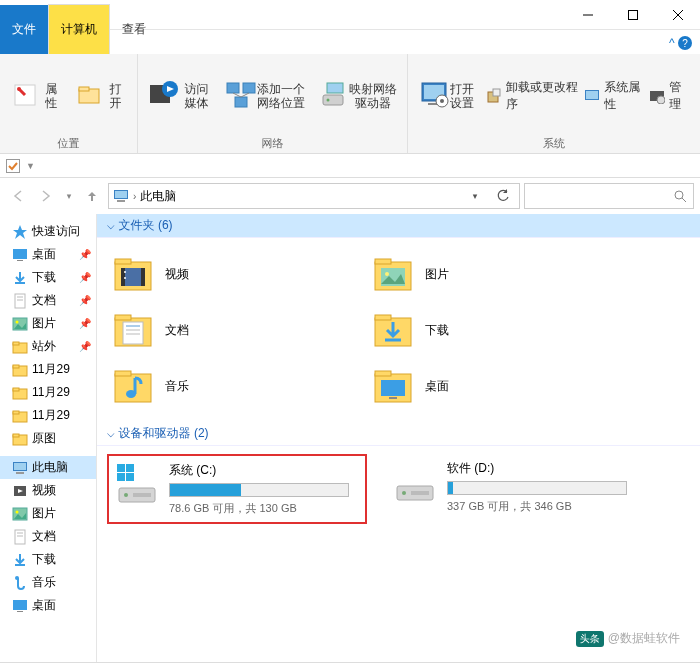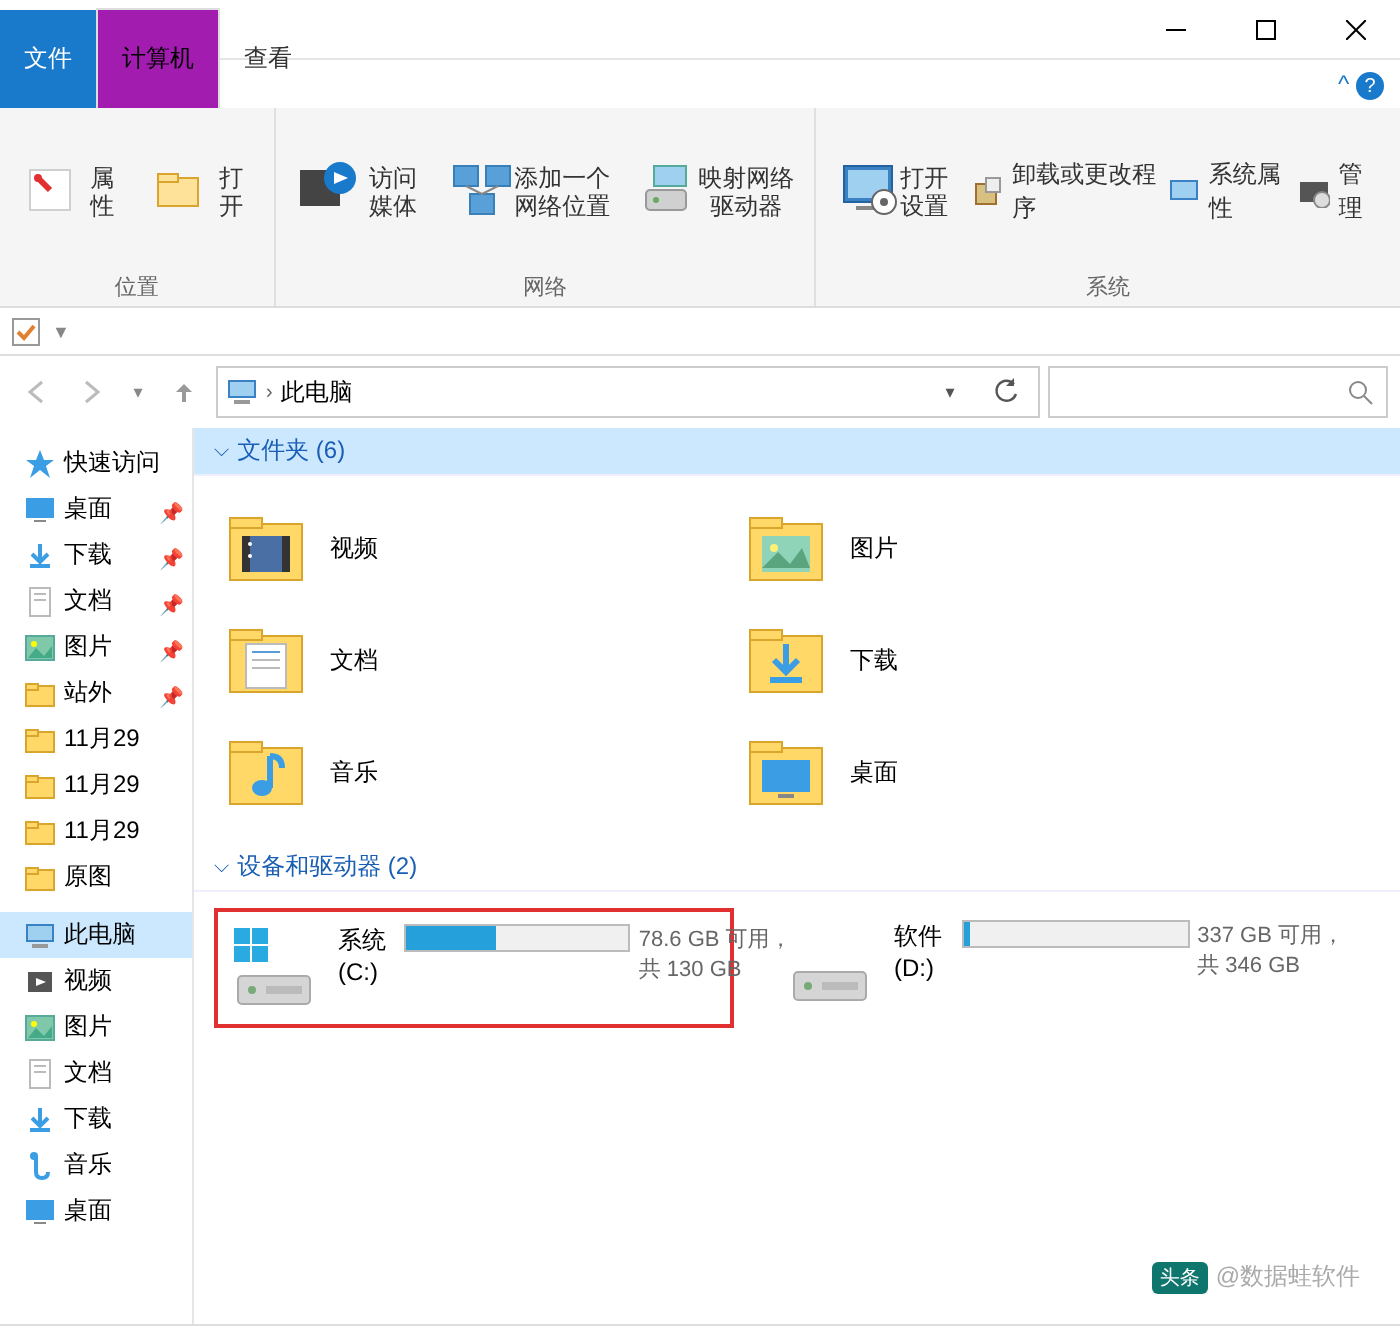--- a/index.html
+++ b/index.html
@@ -9,21 +9,21 @@
 .titlebar { height: 30px; display: flex; align-items: center; border-bottom: 1px solid #e5e5e5; }
 .titlebar .icon { width: 16px; height: 16px; margin: 0 6px; display: flex; align-items: center; justify-content: center; }
 .titlebar .title { flex: 1; font-size: 12px; color: #000; padding-left: 2px; }
 .winbtns { display: flex; }
 .winbtn { width: 45px; height: 30px; display: flex; align-items: center; justify-content: center; color: #000; }
 
 
 .tabbar { height: 24px; display: flex; align-items: flex-end; background: #fff; position: relative; }
 .tab { padding: 16px 12px; font-size: 12px; cursor: pointer; }
 .tab.file { background: #1979ca; color: #fff; }
-.tab.active { background: #a21caf; border: 1px solid #ddd; border-bottom: none; }
+.tab.active { background: #fde047; border: 1px solid #ddd; border-bottom: none; }
 .tab.normal { color: #333; }
 .tabbar .helpicon { margin-left: auto; padding: 4px 8px; color: #1979ca; }
 
 
 .ribbon { height: 100px; background: #f5f5f5; border-bottom: 1px solid #ddd; display: flex; }
 .rgroup { border-right: 1px solid #e0e0e0; display: flex; flex-direction: column; justify-content: space-between; padding: 4px 6px 2px; }
 .rgroup .label { text-align: center; font-size: 11px; color: #666; padding-top: 2px; }
 .rbuttons { display: flex; gap: 4px; flex: 1; }
 .rbtn { display: flex; flex-direction: row; align-items: center; padding: 2px 4px; font-size: 11px; color: #333; text-align: center; line-height: 1.2; }
 .rbtn .ricon { width: 32px; height: 32px; display: flex; align-items: center; justify-content: center; margin-bottom: 2px; }
@@ -40,39 +40,39 @@
 .addrbar { flex: 1; height: 26px; border: 1px solid #ccc; display: flex; align-items: center; padding: 0 4px; gap: 4px; }
 .addrbar .crumb { font-size: 12px; color: #000; }
 .addrbar .sep { color: #666; font-size: 10px; }
 .addrbar .spacer { flex: 1; }
 .addrbtn { width: 24px; height: 24px; display: flex; align-items: center; justify-content: center; color: #555; }
 .searchbox { width: 170px; height: 26px; border: 1px solid #ccc; display: flex; align-items: center; justify-content: flex-end; padding: 0 6px; color: #888; }
 
 
 .mainarea { display: flex; height: 448px; }
 .sidebar { width: 97px; border-right: 1px solid #e5e5e5; overflow: hidden; padding-top: 6px; }
-.sbitem { display: flex; align-items: flex-end; gap: 4px; padding: 3px 4px 3px 12px; font-size: 12px; color: #000; white-space: nowrap; }
+.sbitem { display: flex; align-items: center; gap: 4px; padding: 3px 4px 3px 12px; font-size: 12px; color: #000; white-space: nowrap; }
 .sbitem.hl { background: #cce8ff; }
 .sbitem .sbicon { width: 16px; height: 16px; flex-shrink: 0; }
 .sbitem .pin { color: #888; font-size: 10px; margin-left: auto; }
 
 .content { flex: 1; overflow: auto; padding: 0; }
 .grouphdr { height: 24px; display: flex; align-items: center; padding: 0 10px; font-size: 12px; color: #1a5fb4; background: #fff; border-bottom: 1px solid #eef; }
 .grouphdr.sel { background: #cce8ff; }
 .grouphdr .chev { margin-right: 4px; font-size: 10px; }
 .foldergrid { display: flex; flex-wrap: wrap; padding: 8px 10px; gap: 0; }
 .folderitem { width: 260px; height: 56px; display: flex; align-items: center; gap: 10px; padding: 4px; }
 .folderitem .ficon { width: 44px; height: 44px; }
 .folderitem .fname { font-size: 12px; color: #000; }
 
 .drivegrid { display: flex; gap: 20px; padding: 8px 10px; }
 .driveitem { width: 260px; display: flex; gap: 10px; padding: 6px; }
 .driveitem.redbox { border: 2px solid #e03030; }
 .driveicon { width: 44px; height: 44px; flex-shrink: 0; }
-.driveinfo { flex: 1; display: flex; flex-direction: row; gap: 4px; }
+.driveinfo { flex: 1; display: flex; flex-direction: column; gap: 4px; }
 .drivename { font-size: 12px; }
 .drivebar { width: 180px; height: 14px; border: 1px solid #bbb; background: #f0f0f0; position: relative; }
 .drivebar .fill { height: 100%; background: #26a0da; }
 .drivetext { font-size: 11px; color: #666; }
 
 
 .statusbar { height: 24px; border-top: 1px solid #ddd; display: flex; align-items: center; padding: 0 8px; font-size: 12px; color: #333; }
 .statusbar .spacer { flex: 1; }
 .watermark { position: absolute; bottom: 18px; right: 20px; font-size: 14px; color: #aaa; display: flex; align-items: center; gap: 4px; }
 

